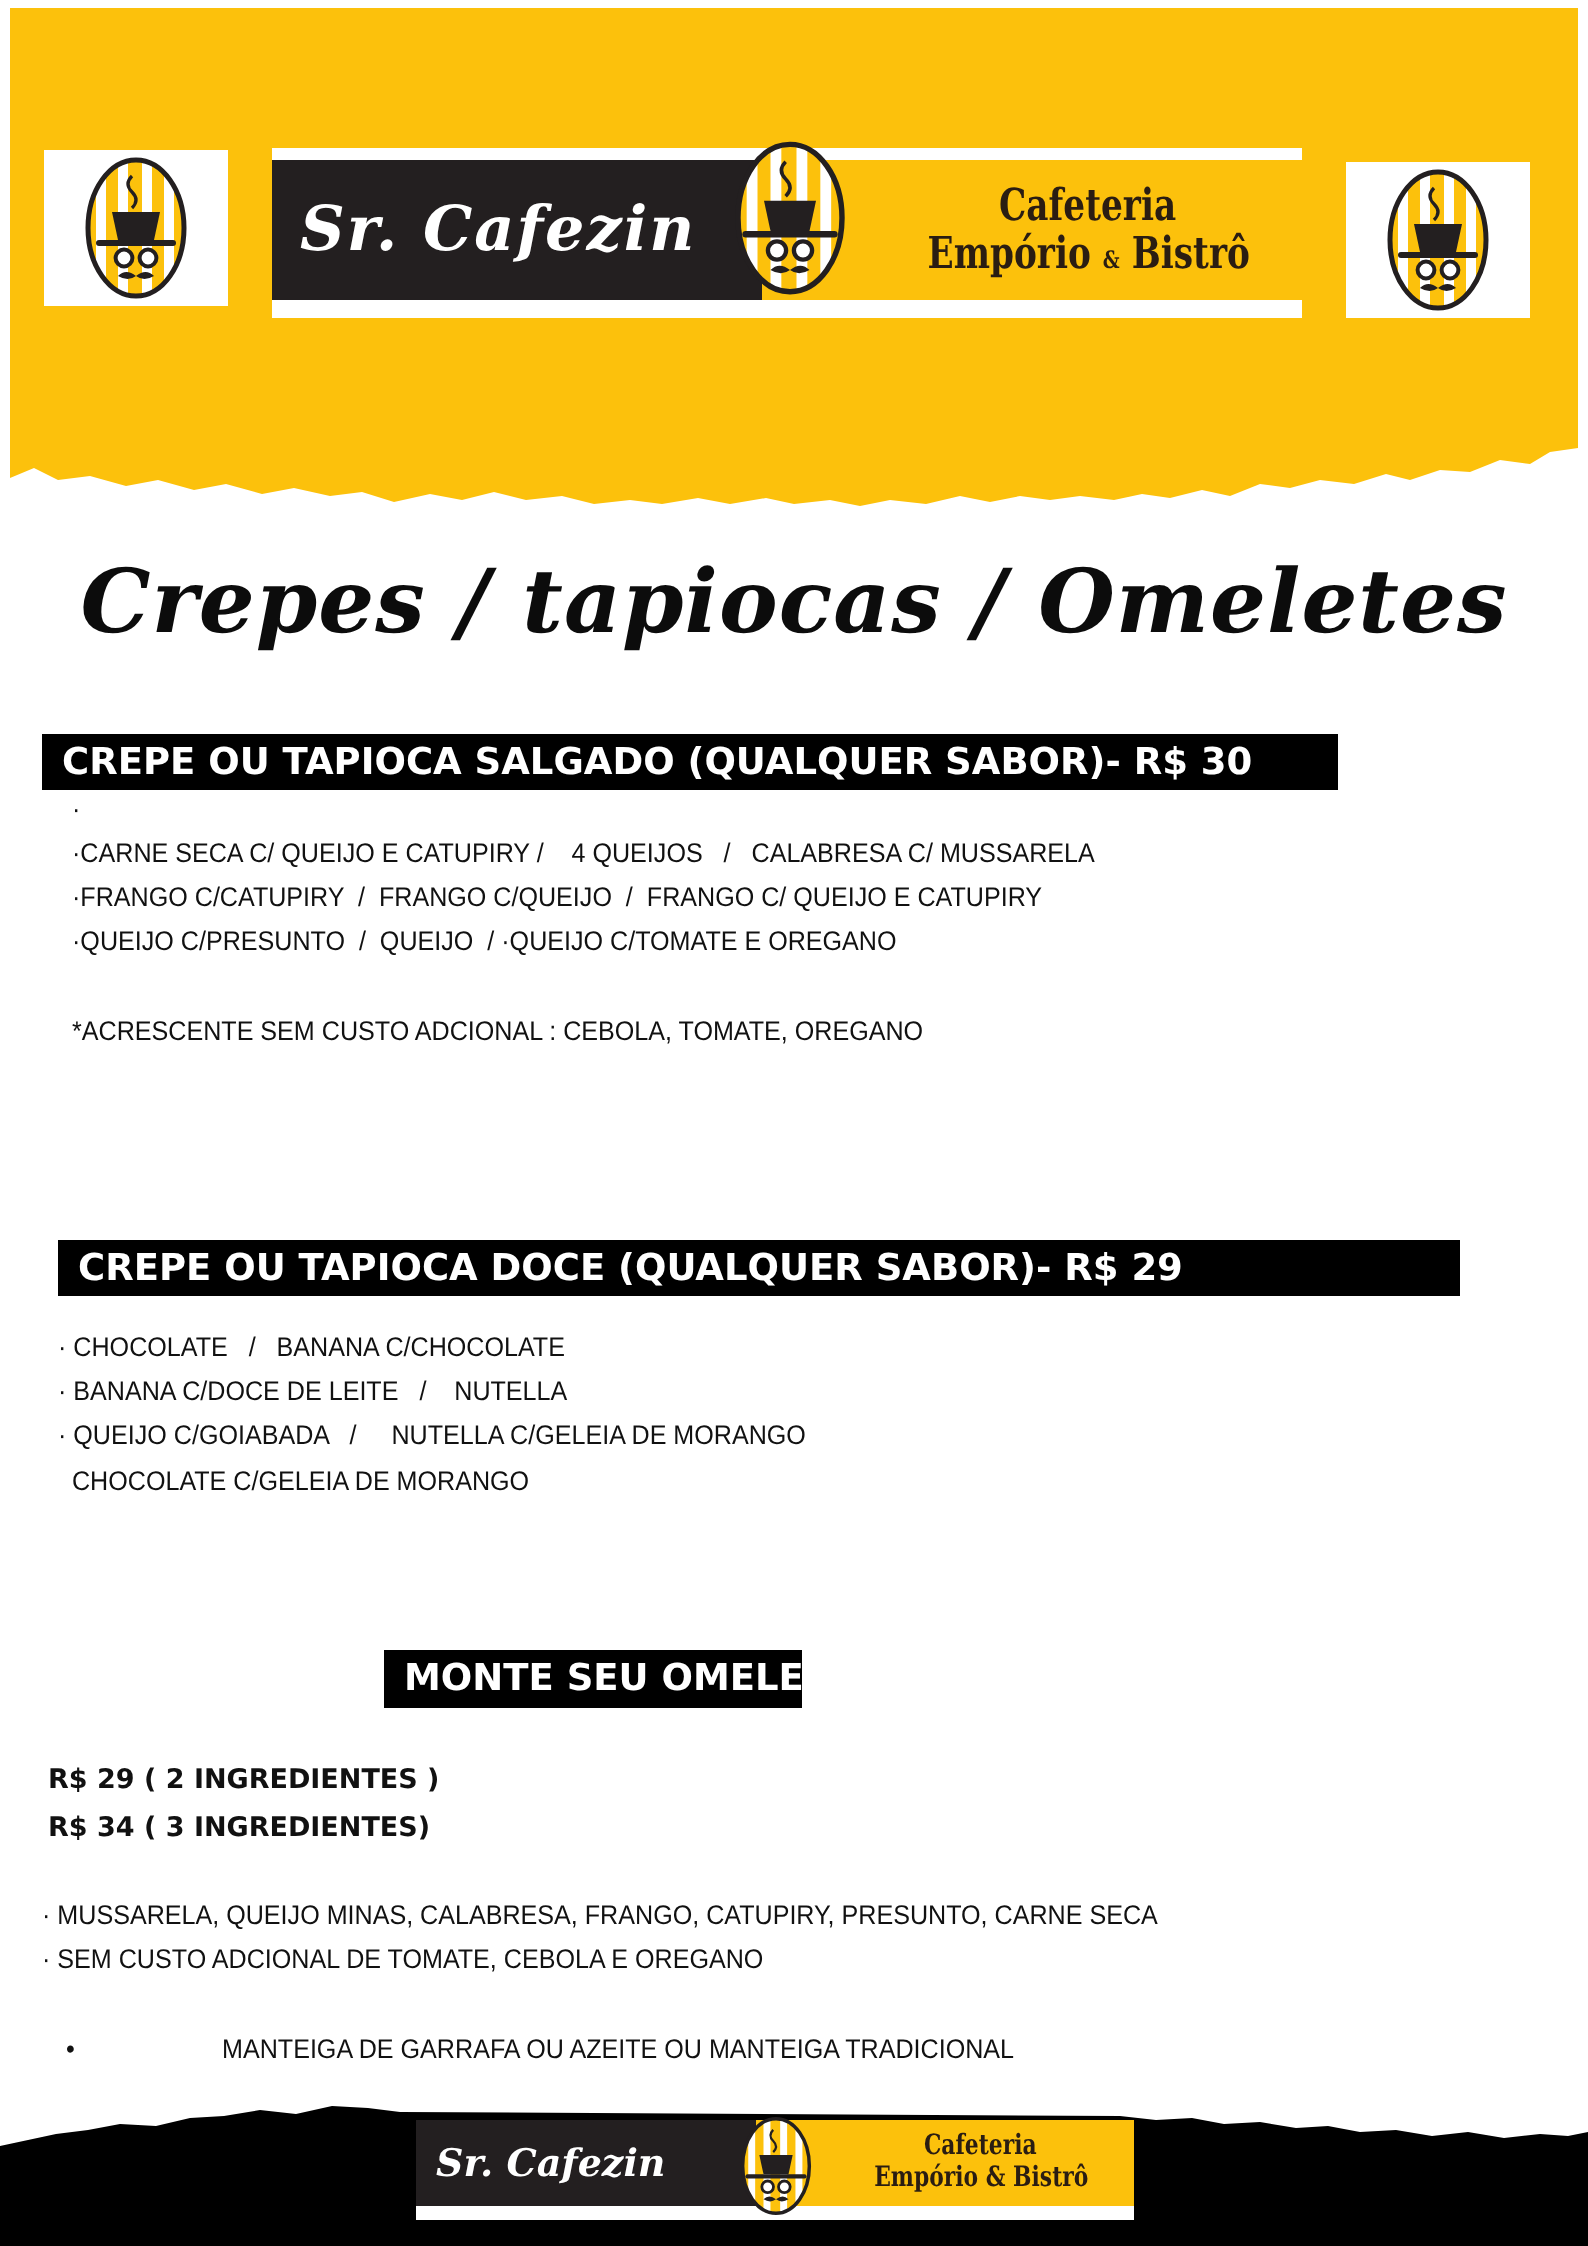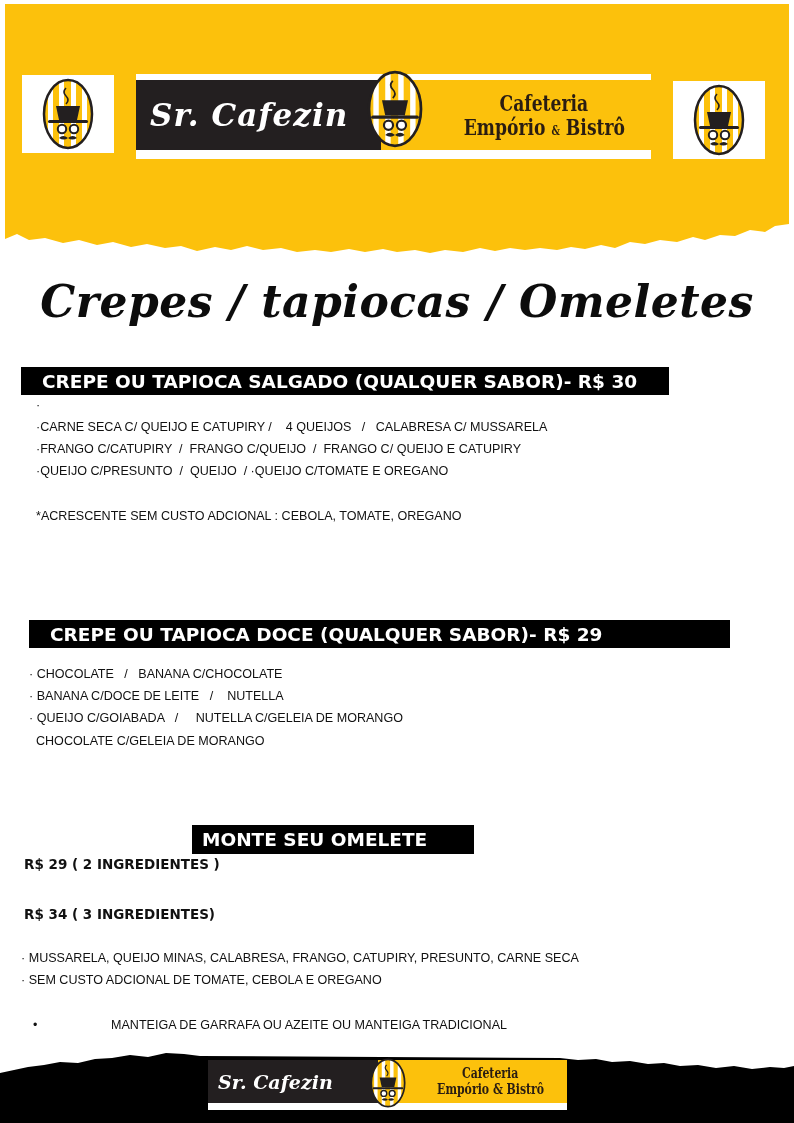--- a/index.html
+++ b/index.html
@@ -53,25 +53,25 @@
     .page-title {
       position: absolute; left: 0; width: 794px; top: 276px; text-align: center;
       font-family: "DejaVu Serif", serif; font-style: italic; font-weight: bold;
       font-size: 44px; color: #0c0c0c; letter-spacing: 0.5px;
     }
 
     .section-header {
       position: absolute; background: #000; color: #fff;
       font-family: "DejaVu Sans", sans-serif; font-weight: bold;
       font-size: 18.5px; white-space: nowrap; display: flex; align-items: center;
-      padding-left: 21px;
+      padding-left: 10px;
     }
     .sh-salgado { left: 21px; top: 367px; width: 648px; height: 28px; }
     .sh-doce { left: 29px; top: 620px; width: 701px; height: 28px; }
-    .sh-omelete { left: 192px; top: 825px; width: 282px; height: 29px; padding-left: 10px; }
+    .sh-omelete { left: 192px; top: 825px; width: 209px; height: 29px; padding-left: 10px; }
 
     .text-line {
       position: absolute; font-family: "Liberation Sans", sans-serif; font-size: 13.5px;
       color: #111; white-space: pre; transform: scaleX(0.93); transform-origin: left center;
     }
     .bold-line {
       position: absolute; font-family: "DejaVu Sans", sans-serif; font-weight: bold;
       font-size: 13.5px; color: #111; white-space: pre;
     }
 
@@ -186,21 +186,21 @@
 <div class="text-line" style="left:36px; top:463px;">·QUEIJO C/PRESUNTO  /  QUEIJO  / ·QUEIJO C/TOMATE E OREGANO</div>
 <div class="text-line" style="left:36px; top:508px;">*ACRESCENTE SEM CUSTO ADCIONAL : CEBOLA, TOMATE, OREGANO</div>
 
 <div class="section-header sh-doce">CREPE OU TAPIOCA DOCE (QUALQUER SABOR)- R$ 29</div>
 <div class="text-line" style="left:29px; top:666px;">· CHOCOLATE   /   BANANA C/CHOCOLATE</div>
 <div class="text-line" style="left:29px; top:688px;">· BANANA C/DOCE DE LEITE   /    NUTELLA</div>
 <div class="text-line" style="left:29px; top:710px;">· QUEIJO C/GOIABADA   /     NUTELLA C/GELEIA DE MORANGO</div>
 <div class="text-line" style="left:29px; top:733px;">  CHOCOLATE C/GELEIA DE MORANGO</div>
 
 <div class="section-header sh-omelete">MONTE SEU OMELETE</div>
-<div class="bold-line" style="left:24px; top:856px;">R$ 29 ( 2 INGREDIENTES )</div>
+<div class="bold-line" style="left:24px; top:882px;">R$ 29 ( 2 INGREDIENTES )</div>
 <div class="bold-line" style="left:24px; top:906px;text-align:center;">R$ 34 ( 3 INGREDIENTES)</div>
 <div class="text-line" style="left:21px; top:950px;">· MUSSARELA, QUEIJO MINAS, CALABRESA, FRANGO, CATUPIRY, PRESUNTO, CARNE SECA</div>
 <div class="text-line" style="left:21px; top:972px;">· SEM CUSTO ADCIONAL DE TOMATE, CEBOLA E OREGANO</div>
 <div class="text-line" style="left:33px; top:1017px;">•</div>
 <div class="text-line" style="left:111px; top:1017px;">MANTEIGA DE GARRAFA OU AZEITE OU MANTEIGA TRADICIONAL</div>
 
 <div class="footer-band">
   <svg width="794" height="73" viewBox="0 0 794 73">
     <path fill="#000" d="M0,23 L14,20 L28,17 L44,15 L60,12 L78,13 L95,9 L112,8 L130,5 L148,7 L166,3 L184,4 L200,6 L560,8 L578,10 L596,9 L612,12 L630,11 L648,14 L664,13 L680,16 L698,15 L716,18 L734,16 L752,19 L770,17 L784,18 L794,16 L794,73 L0,73 Z"></path>
   </svg>

